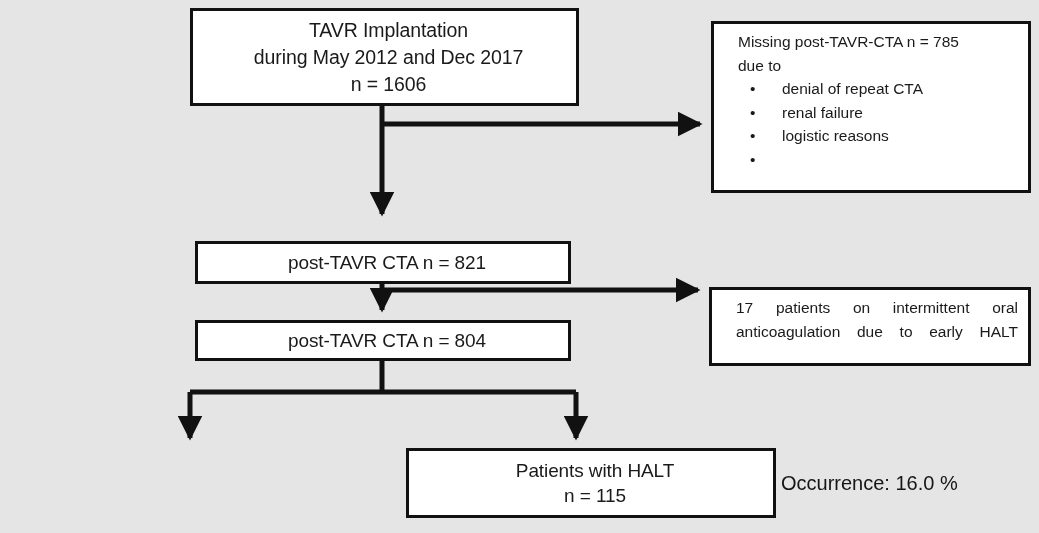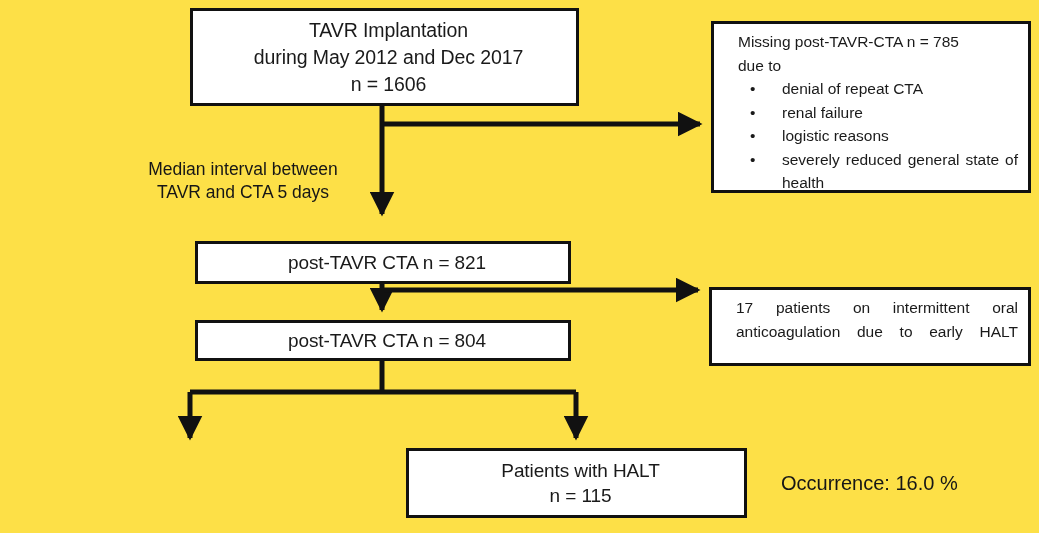--- a/index.html
+++ b/index.html
@@ -5,21 +5,21 @@
   html,body{margin:0;padding:0;background:#ffffff;}
   body{
     font-family:"Liberation Sans", sans-serif;
     color:#1a1a1a;
     -webkit-font-smoothing:antialiased;
   }
   #canvas{
     position:relative;
     width:1039px;
     height:533px;
-    background:#fde047;
+    background:#e5e5e5;
     overflow:hidden;
   }
   svg#connectors{
     position:absolute;
     left:0; top:0;
     width:1039px;
     height:533px;
     pointer-events:none;
   }
   .node{
@@ -45,21 +45,21 @@
 
   
   #box-top{ left:190px; top:8px; width:389px; height:98px; }
   #box-top .line{ font-size:19.5px; line-height:27px; }
 
   #box-cta821{ left:195px; top:241px; width:376px; height:43px; }
   #box-cta804{ left:195px; top:320px; width:376px; height:41px; }
   #box-cta821 .line, #box-cta804 .line{ font-size:19px; line-height:21px; }
 
   #box-without{ left:21px; top:448px; width:345px; height:70px; }
-  #box-with{ left:406px; top:448px; width:341px; height:70px;text-align:center; }
+  #box-with{ left:406px; top:448px; width:370px; height:70px;text-align:center; }
   #box-without .line, #box-with .line{ font-size:19px; line-height:25px; }
 
   
   .note{
     position:absolute;
     box-sizing:border-box;
     background:#ffffff;
     border:3px solid #111111;
     padding:6px 10px 6px 24px;
     font-size:15.5px;
@@ -158,27 +158,24 @@
       <li>
         <span class="bullet-dot">•</span>
         <span>renal failure</span>
       </li>
       <li>
         <span class="bullet-dot">•</span>
         <span>logistic reasons</span>
       </li>
       <li>
         <span class="bullet-dot">•</span>
-        <span class="justify-fill" style="display:block;">severely reduced general state of health</span>
       </li>
     </ul>
   </div>
 
-  <div class="caption" id="label-median">Median interval between
-TAVR and CTA 5 days</div>
 
   <div class="node center-node" id="box-cta821">
     <span class="line">post-TAVR CTA n = 821</span>
   </div>
 
   <div class="note" id="note-oral">
     <span class="justify-fill" style="display:block;">17 patients on intermittent oral anticoagulation due to early HALT</span>
   </div>
 
   <div class="node center-node" id="box-cta804">

